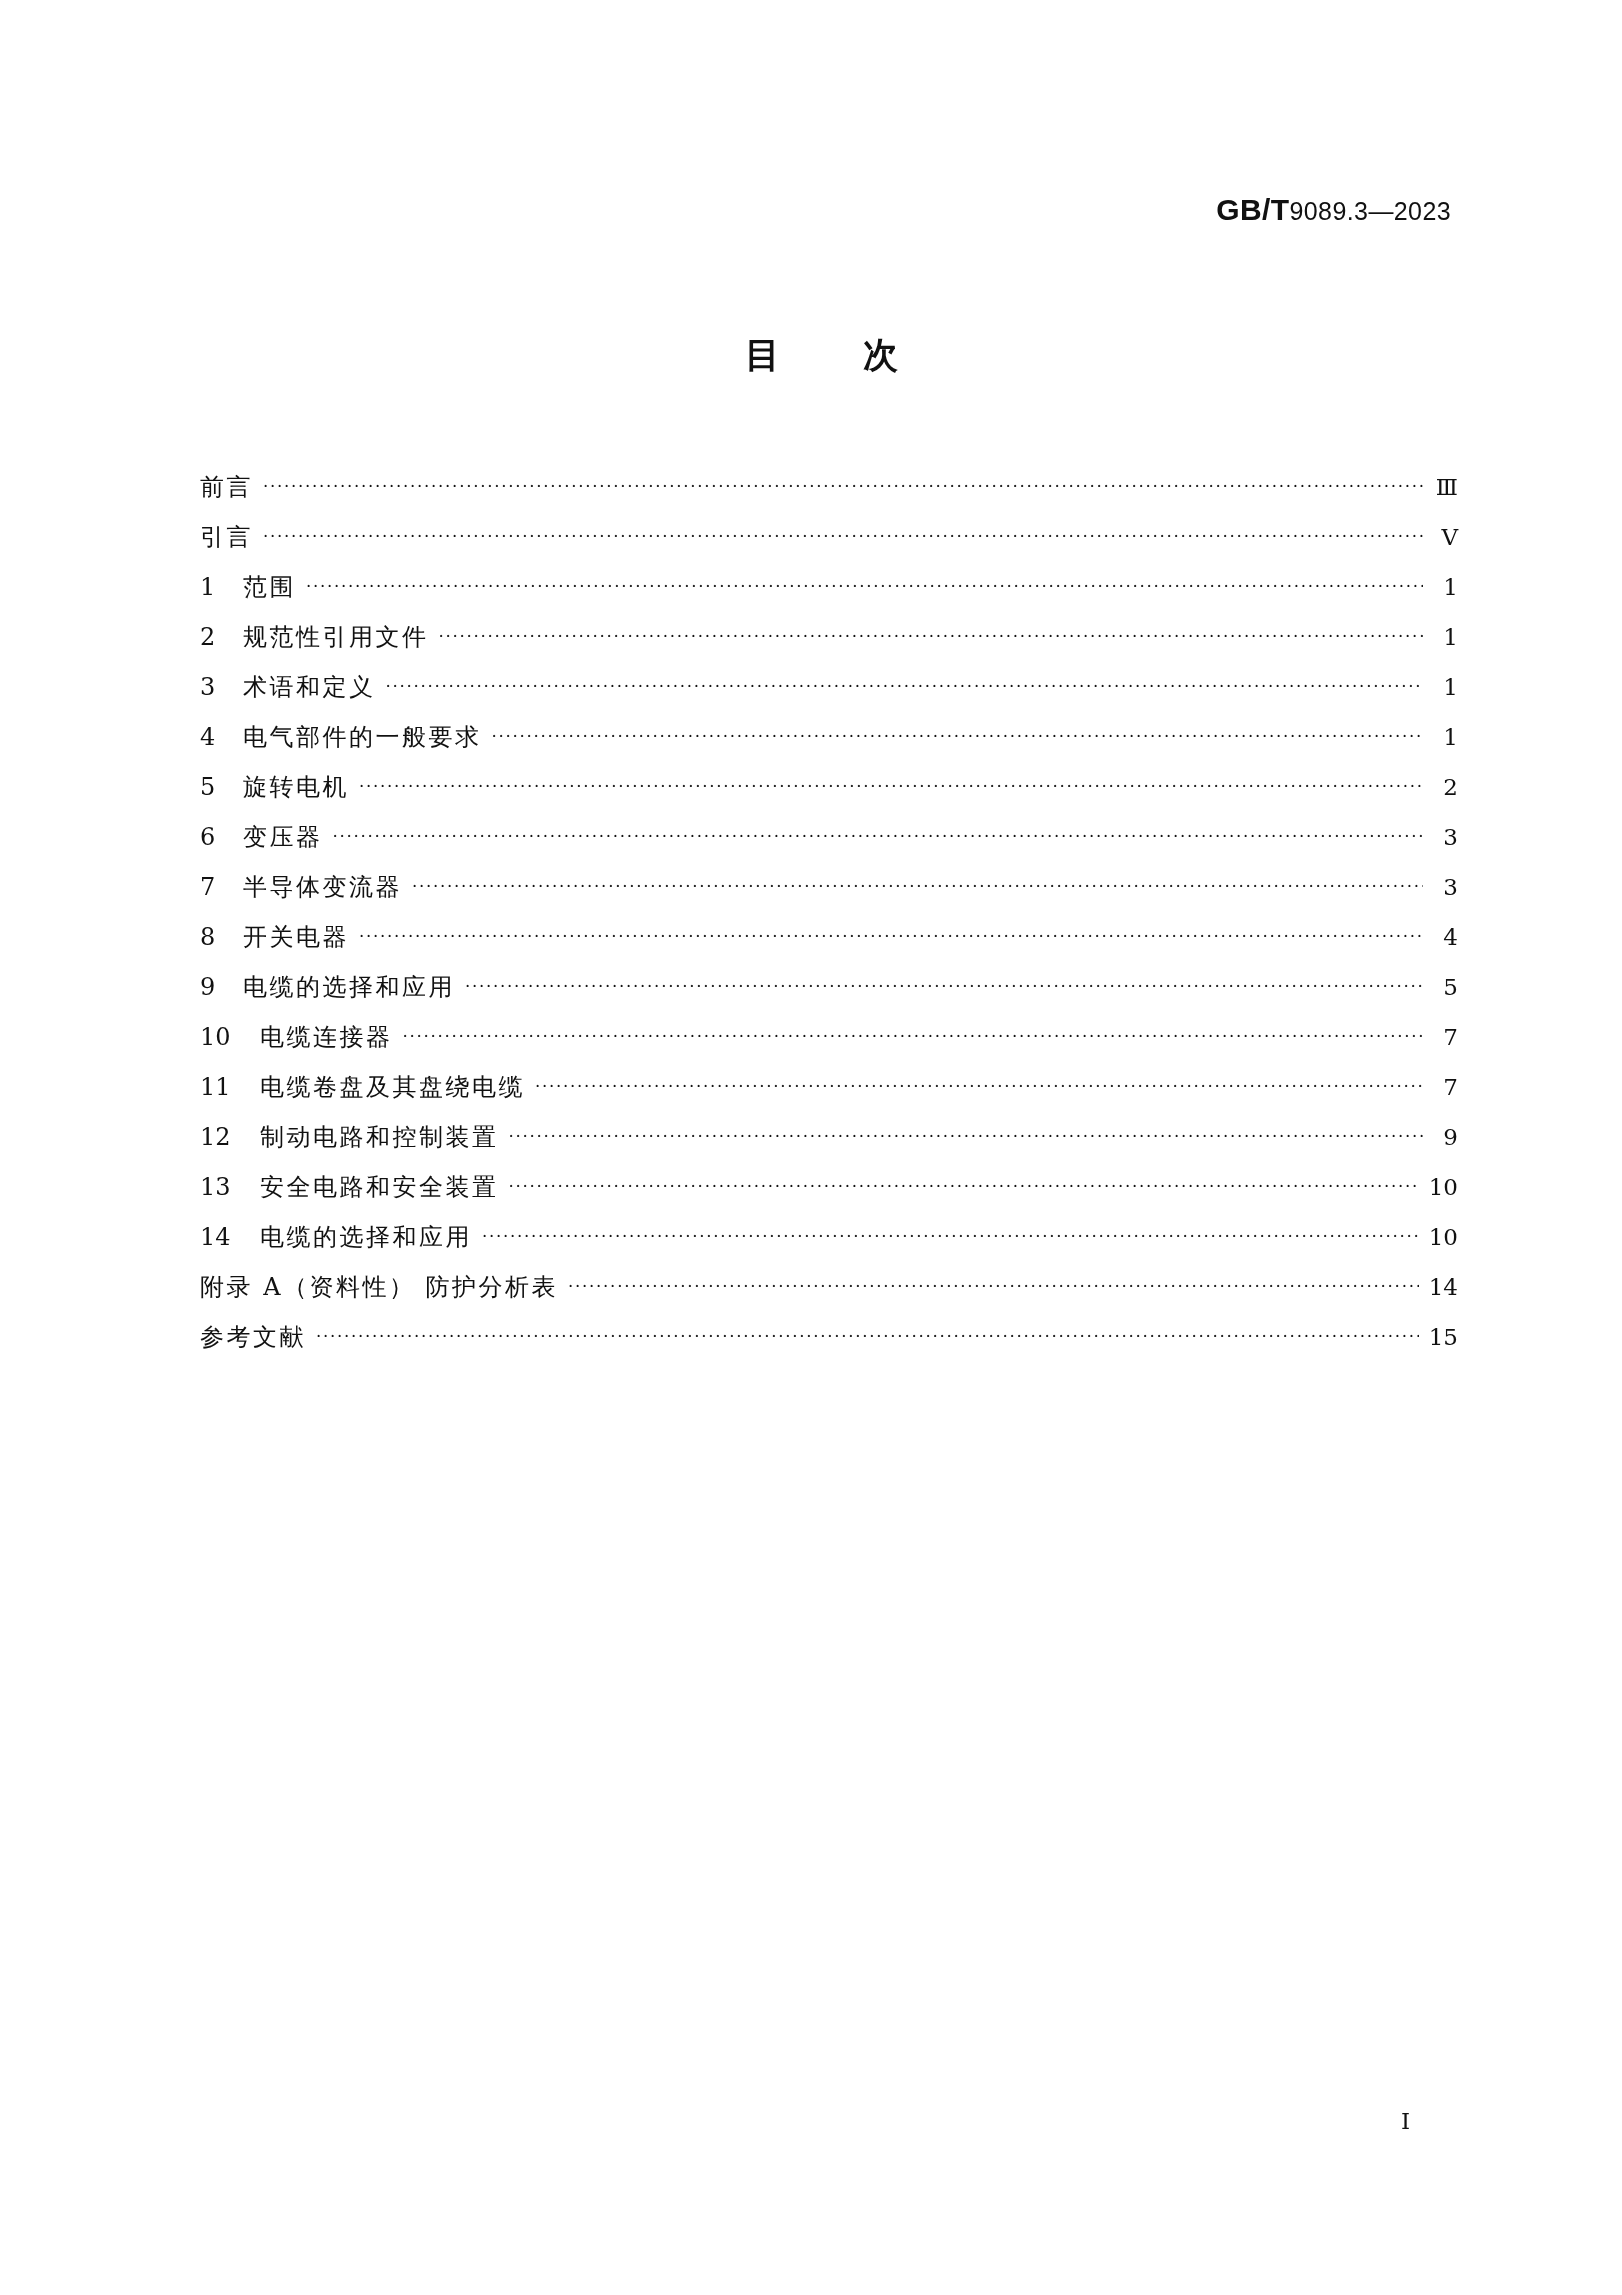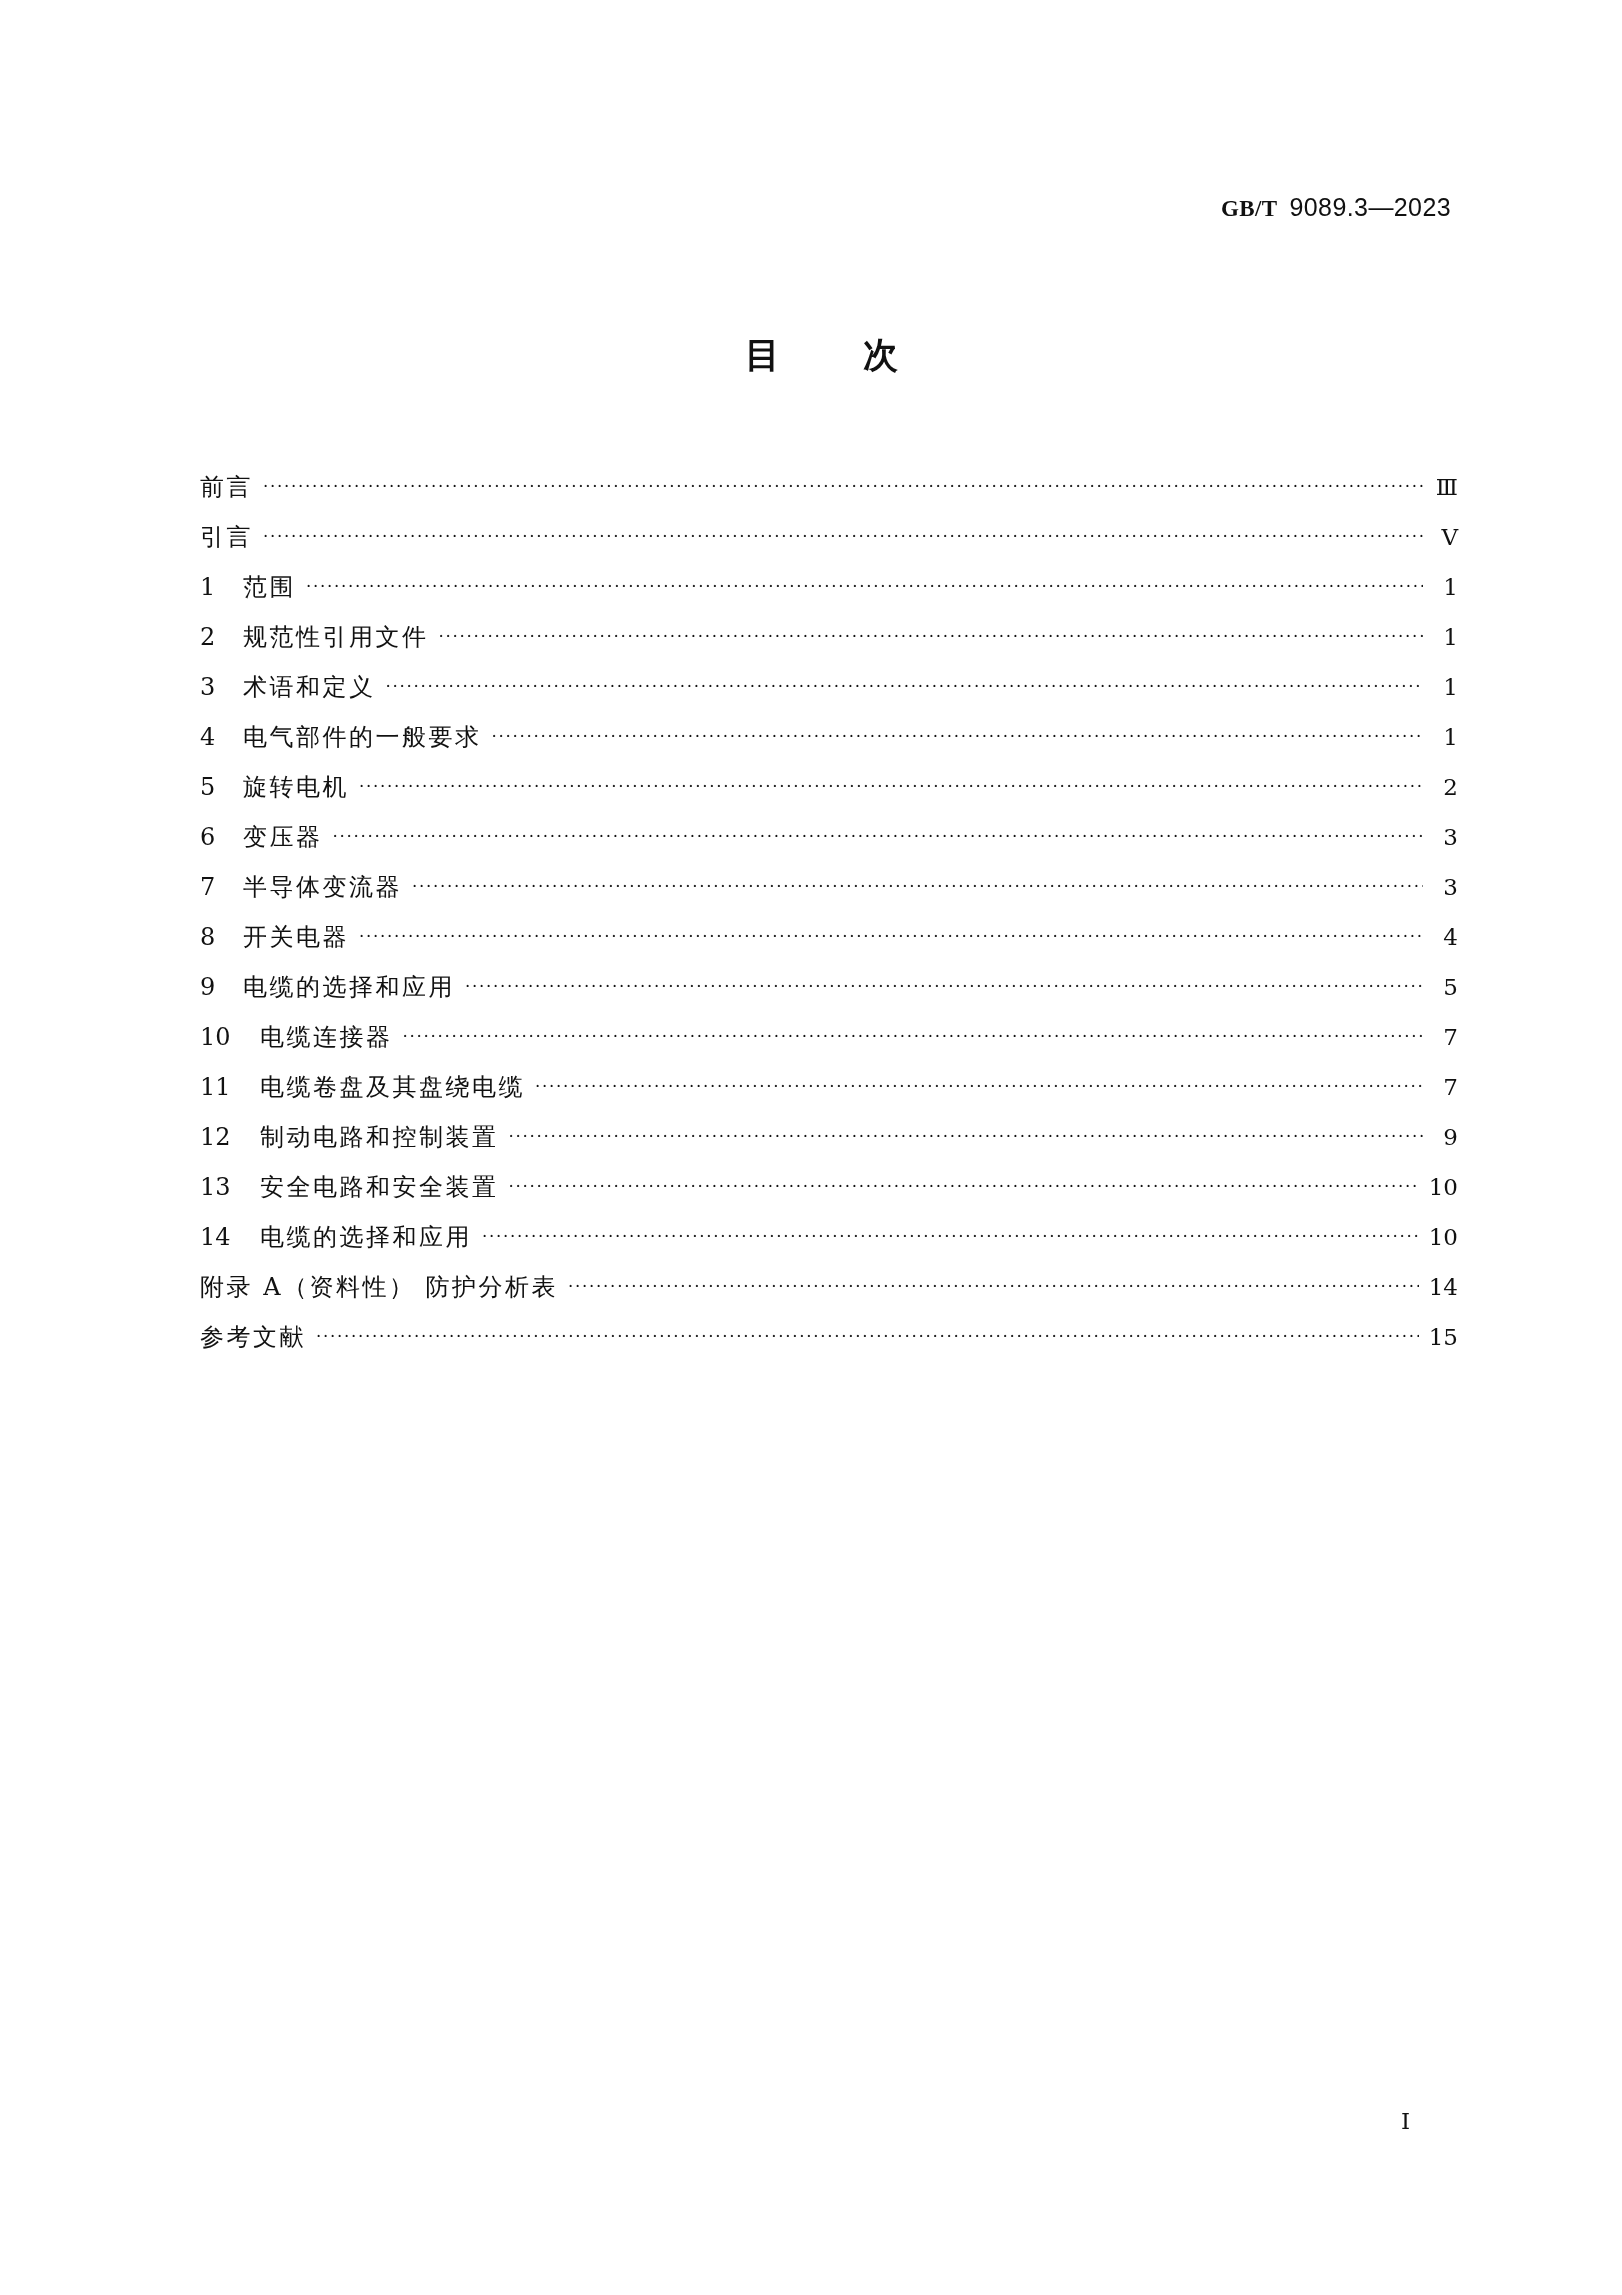--- a/index.html
+++ b/index.html
@@ -4,22 +4,22 @@
 <style>
   html, body { margin: 0; padding: 0; background: #ffffff; }
   body {
     width: 1623px; height: 2295px; position: relative; overflow: hidden;
     font-family: "DejaVu Serif", "Liberation Serif", serif; color: #111111;
   }
   .std-code {
     position: absolute; top: 193px; right: 172px;
     font-size: 25px; letter-spacing: 0.4px; white-space: nowrap;
   }
-  .std-code .prefix { font-family: Liberation Serif, serif; font-weight: bold; font-size: 23px; margin-top: 38px; }
-  .std-code .num { font-family: "Liberation Sans", sans-serif; margin-left: 12px; }
+  .std-code .prefix { font-family: Liberation Sans, sans-serif; font-weight: bold; font-size: 30px; margin-top: 38px; }
+  .std-code .num { font-family: "Liberation Sans", sans-serif; margin-left: 0; }
   .toc-title {
     position: absolute; top: 332px; left: 0; width: 100%;
     text-align: center; font-family: "DejaVu Sans", sans-serif;
     font-size: 35px; font-weight: bold; padding-left: 10px;
   }
   .toc-title .t1 { display: inline-block; margin-right: 83px; }
   .toc {
     position: absolute; top: 462px; left: 192px; width: 1266px;
     font-size: 24px;
   }

